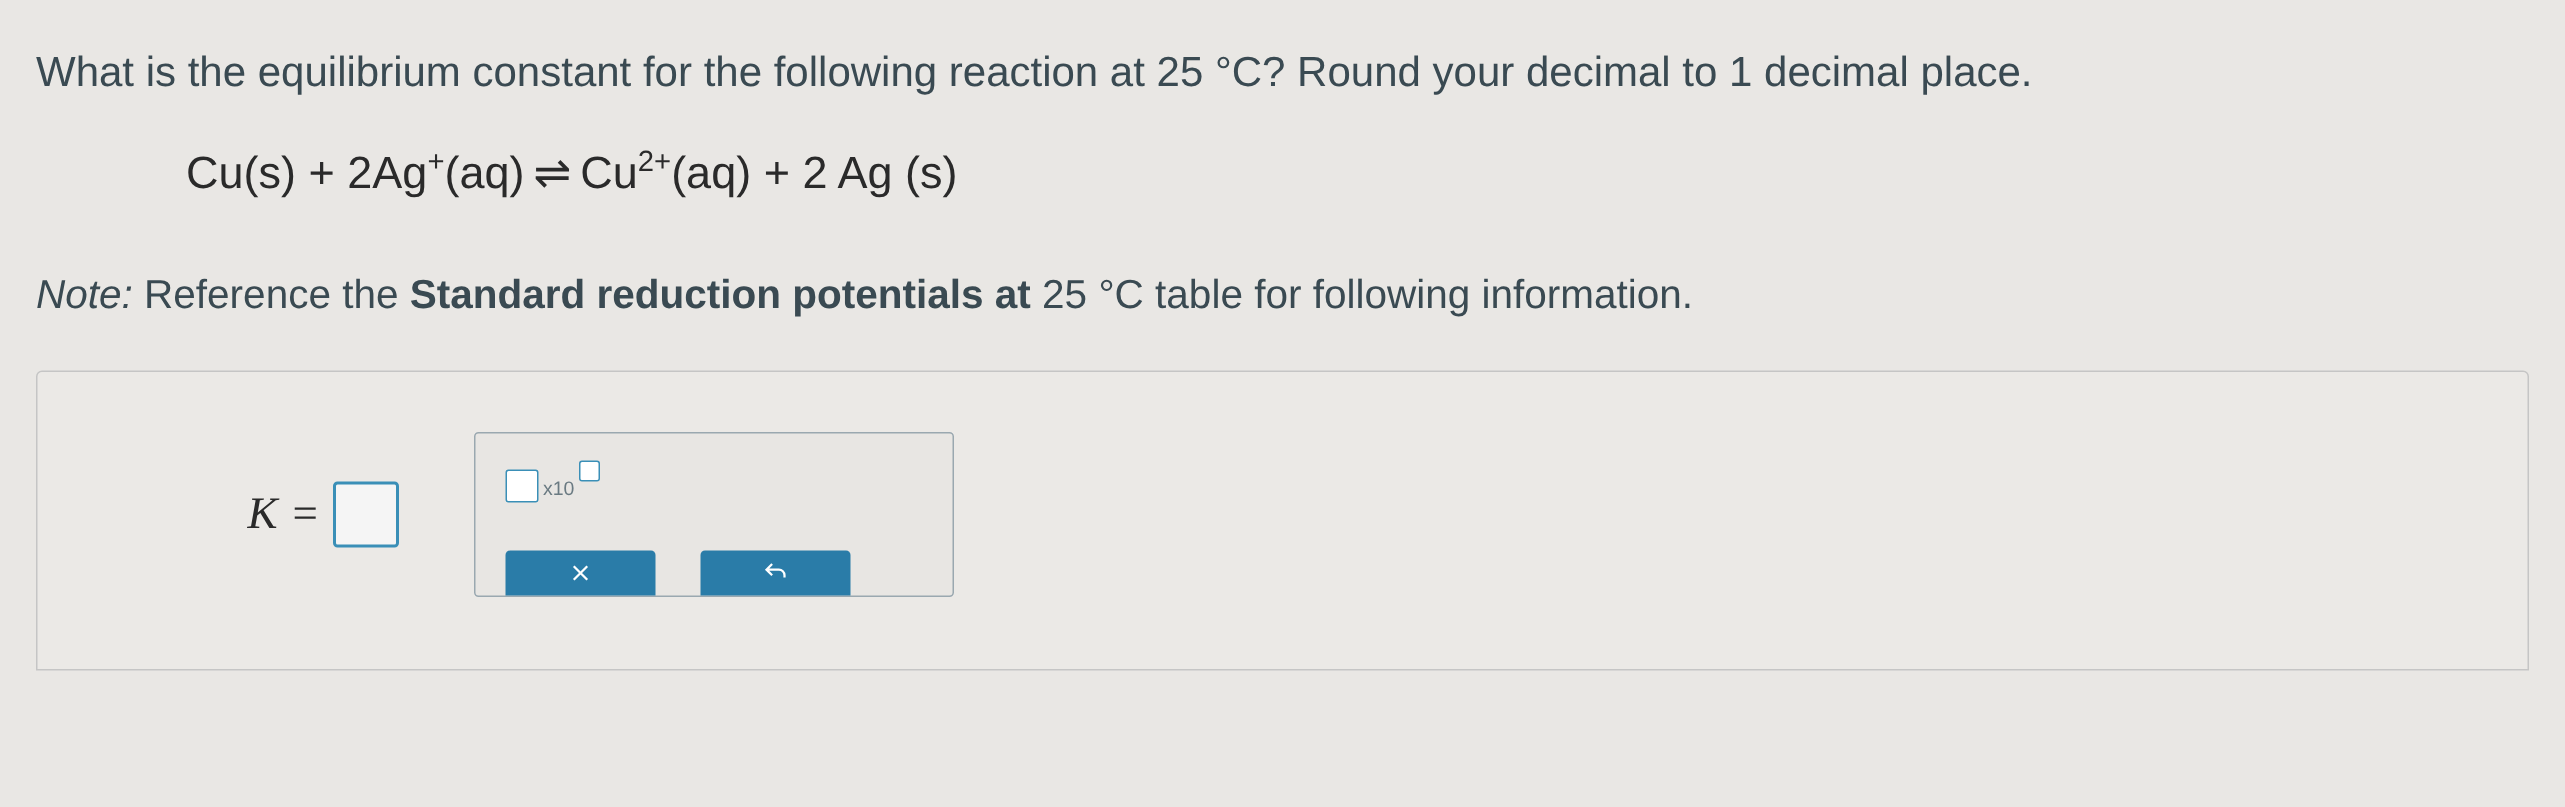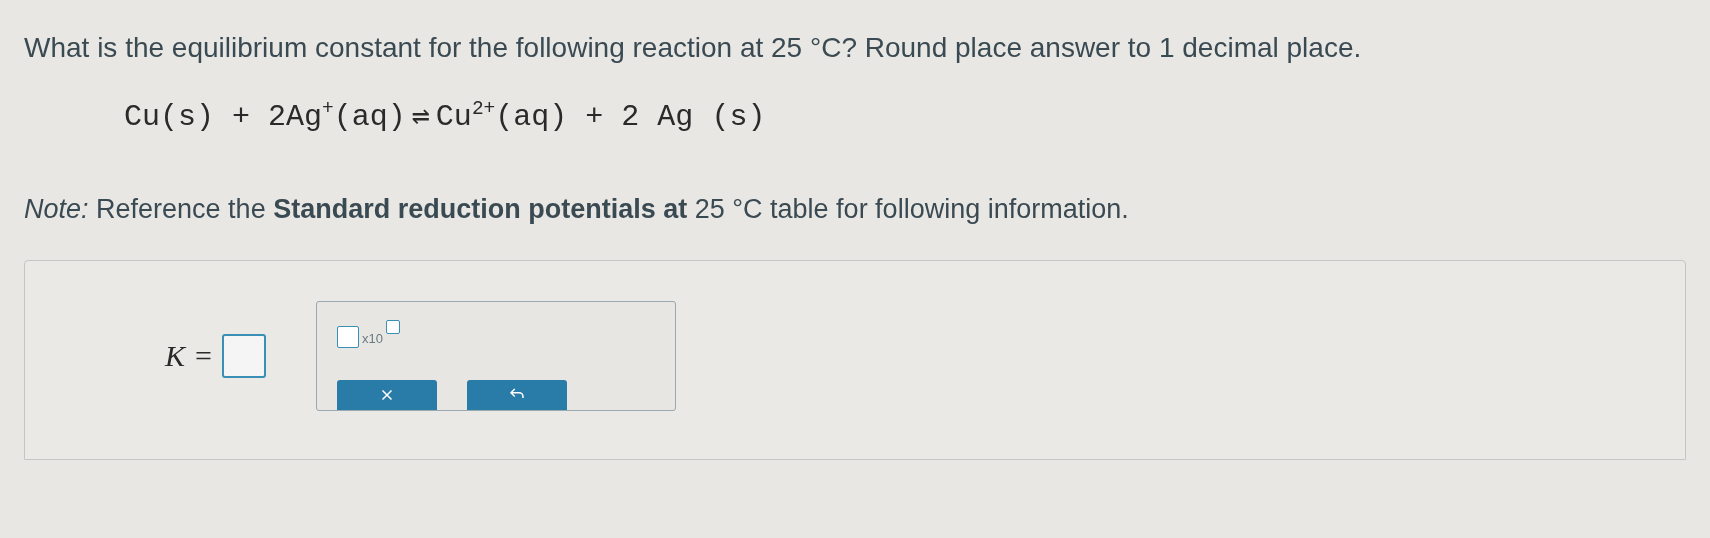--- a/index.html
+++ b/index.html
@@ -16,25 +16,25 @@
       height: 538px;
       overflow: hidden;
     }
     .question-text {
       font-size: 28px;
       color: #3a4a52;
       margin-bottom: 30px;
       line-height: 1.4;
     }
     .equation {
-      font-family: Liberation Mono, monospace;
+      font-family: Liberation Sans, sans-serif;
       font-size: 30px;
       color: #2a2a2a;
       margin-left: 100px;
-      margin-bottom: 60px;
+      margin-bottom: 48px;
     }
     .equation sup {
       font-size: 0.65em;
       vertical-align: super;
     }
     .equil-arrow {
       display: inline-block;
       position: relative;
       margin: 0 6px;
     }
@@ -79,21 +79,21 @@
       width: 44px;
       height: 44px;
       border: 2px solid #3a8fb7;
       background: #f5f5f5;
       border-radius: 3px;
     }
     .template-panel {
       border: 1px solid #9aa8b0;
       border-radius: 3px;
       padding: 18px 20px 0 20px;
-      width: 360px;
+      width: 320px;
       height: 110px;
       background: #e8e6e3;
       position: relative;
     }
     .sci-notation {
       display: inline-flex;
       align-items: flex-end;
       gap: 2px;
       font-size: 18px;
       color: #6a7a82;
@@ -144,21 +144,21 @@
       height: 18px;
       stroke: #fff;
       stroke-width: 2;
       fill: none;
     }
   </style>
 </head>
 <body>
 
 <div class="question-text">
-  <span>What is the equilibrium constant for the following reaction at </span><span>25 °C</span><span>? Round place answer to </span><span>1</span><span> decimal place.</span>
+  <span>What is the equilibrium constant for the following reaction at </span><span>25 °C</span><span>? Round your decimal to </span><span>1</span><span> decimal place.</span>
 </div>
 
 <div class="equation">
   <span>Cu</span><span>(s)</span><span> + </span><span>2</span><span>Ag</span><sup>+</sup><span>(aq)</span><span class="equil-arrow"> ⇌ </span><span>Cu</span><sup>2+</sup><span>(aq)</span><span> + </span><span>2</span><span> </span><span>Ag</span><span> </span><span>(s)</span>
 </div>
 
 <div class="note-text">
   <span class="note-label">Note:</span><span> Reference the </span><span class="bold-italic">Standard reduction potentials at</span><span> 25 °C </span><span>table for following information.</span>
 </div>
 

